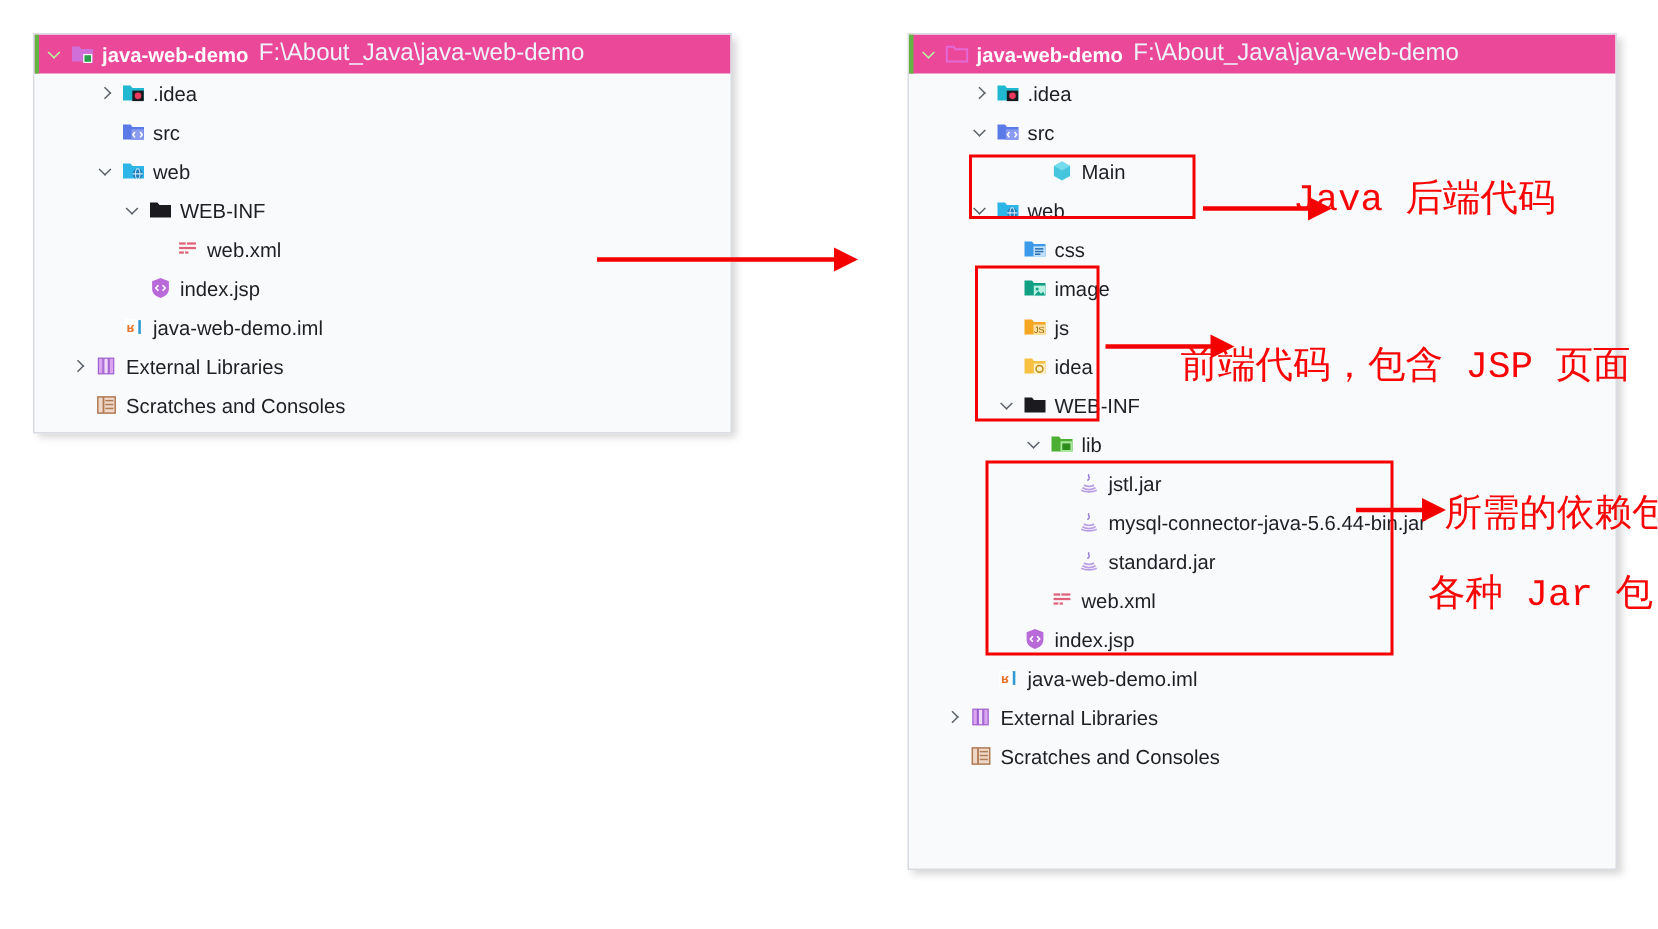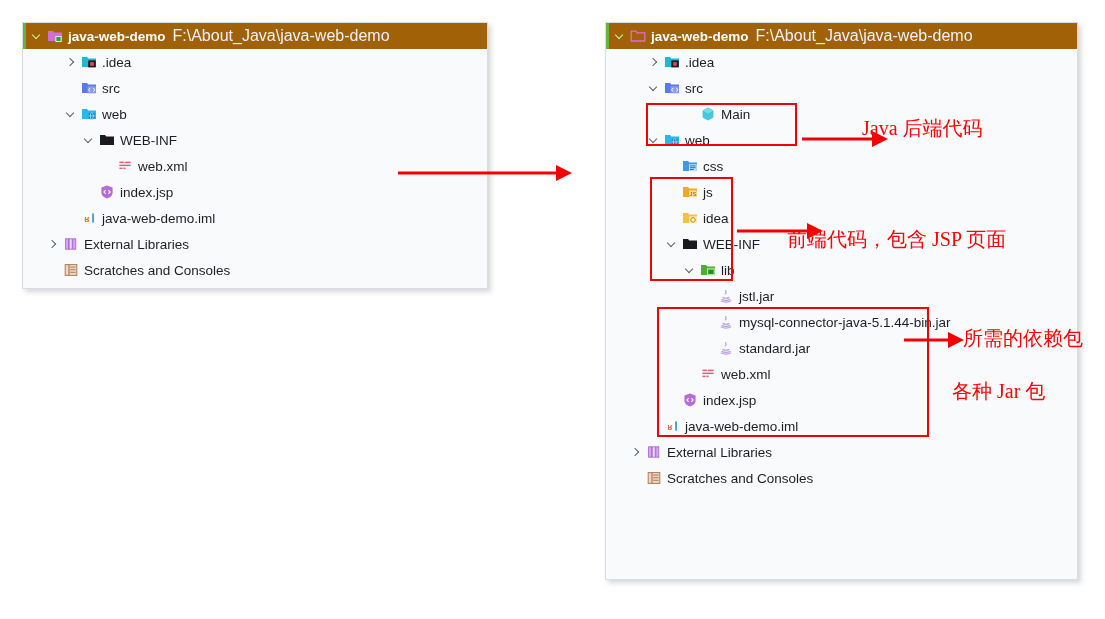--- a/index.html
+++ b/index.html
@@ -35,21 +35,21 @@
     display: flex;
     align-items: center;
     height: 26px;
     font-size: 13.5px;
     color: #1d1f23;
     white-space: nowrap;
     padding-left: 8px;
     box-sizing: border-box;
   }
   .row.header {
-    background: #a16207;
+    background: #ec4899;
     color: #ffffff;
     height: 26px;
   }
   .row.header .label { font-weight: bold; color: #ffffff; }
   .row.header .subtle { color: #eef2fb; font-weight: normal; margin-left: 7px; font-size: 16px;}
   .green-edge {
     position: absolute;
     left: 0; top: 0;
     width: 3px; height: 100%;
     background: #62b543;
@@ -92,23 +92,23 @@
   
   .ann-box {
     position: absolute;
     border: 2px solid #f50000;
     box-sizing: border-box;
     pointer-events: none;
   }
   .ann-text {
     position: absolute;
     color: #fa0505;
-    font-size: 20px;
+    font-size: 25px;
     white-space: nowrap;
-    font-family: Liberation Serif, serif;
+    font-family: Liberation Mono, monospace;
     text-align: center;
   }
   .arrow { position: absolute; }
 </style>
 </head>
 <body>
 
 <div id="canvas">
 
   <div class="panel" id="panel-left">
@@ -312,20 +312,33 @@
               <rect x="8" y="11" width="3.6" height="1" fill="#2a6fae"></rect>
             </svg>
           </span>
           <span class="label">css</span>
         </div>
         <div class="row">
           <span class="indent" style="width:52px"></span>
           <span class="chev none"></span>
           <span class="ic">
             <svg width="16" height="16" viewBox="0 0 16 16">
+              <path d="M1 3h5l1.3 1.6H15V13H1z" fill="#12a085"></path>
+              <rect x="7.2" y="6.4" width="7.6" height="7" fill="#b8f0e2"></rect>
+              <circle cx="9.4" cy="8.6" r="1" fill="#12a085"></circle>
+              <path d="M7.6 13l2.6-3 1.8 1.8 1.4-1.3 1.4 2.5z" fill="#12a085"></path>
+            </svg>
+          </span>
+          <span class="label">image</span>
+        </div>
+        <div class="row">
+          <span class="indent" style="width:52px"></span>
+          <span class="chev none"></span>
+          <span class="ic">
+            <svg width="16" height="16" viewBox="0 0 16 16">
               <path d="M1 3h5l1.3 1.6H15V13H1z" fill="#f5a623"></path>
               <rect x="7" y="6.4" width="7.8" height="7" fill="#ffe0a0"></rect>
               <text x="10.9" y="12.2" font-size="6" fill="#8a5c00" text-anchor="middle" font-family="Liberation Sans, sans-serif">JS</text>
             </svg>
           </span>
           <span class="label">js</span>
         </div>
         <div class="row">
           <span class="indent" style="width:52px"></span>
           <span class="chev none"></span>
@@ -377,21 +390,21 @@
           <span class="indent" style="width:88px"></span>
           <span class="chev none"></span>
           <span class="ic">
             <svg width="16" height="16" viewBox="0 0 16 16">
               <path d="M8 2.2c-1 1 .4 1.9.1 2.9-.3.9-1.3 1-1.3 1" stroke="#9b7bd4" stroke-width="1" fill="none"></path>
               <path d="M4.6 9.4c2 1 4.8 1 6.8 0" stroke="#b99fe3" stroke-width="1.2" fill="none"></path>
               <path d="M3.6 11.2c2.6 1.4 6.2 1.4 8.8 0" stroke="#b99fe3" stroke-width="1.2" fill="none"></path>
               <path d="M2.8 12.8c3 1.5 7.4 1.5 10.4 0" stroke="#b99fe3" stroke-width="1.2" fill="none"></path>
             </svg>
           </span>
-          <span class="label">mysql-connector-java-5.1.44-bin.jar</span>
+          <span class="label">mysql-connector-java-5.6.44-bin.jar</span>
         </div>
         <div class="row">
           <span class="indent" style="width:88px"></span>
           <span class="chev none"></span>
           <span class="ic">
             <svg width="16" height="16" viewBox="0 0 16 16">
               <path d="M8 2.2c-1 1 .4 1.9.1 2.9-.3.9-1.3 1-1.3 1" stroke="#9b7bd4" stroke-width="1" fill="none"></path>
               <path d="M4.6 9.4c2 1 4.8 1 6.8 0" stroke="#b99fe3" stroke-width="1.2" fill="none"></path>
               <path d="M3.6 11.2c2.6 1.4 6.2 1.4 8.8 0" stroke="#b99fe3" stroke-width="1.2" fill="none"></path>
               <path d="M2.8 12.8c3 1.5 7.4 1.5 10.4 0" stroke="#b99fe3" stroke-width="1.2" fill="none"></path>

